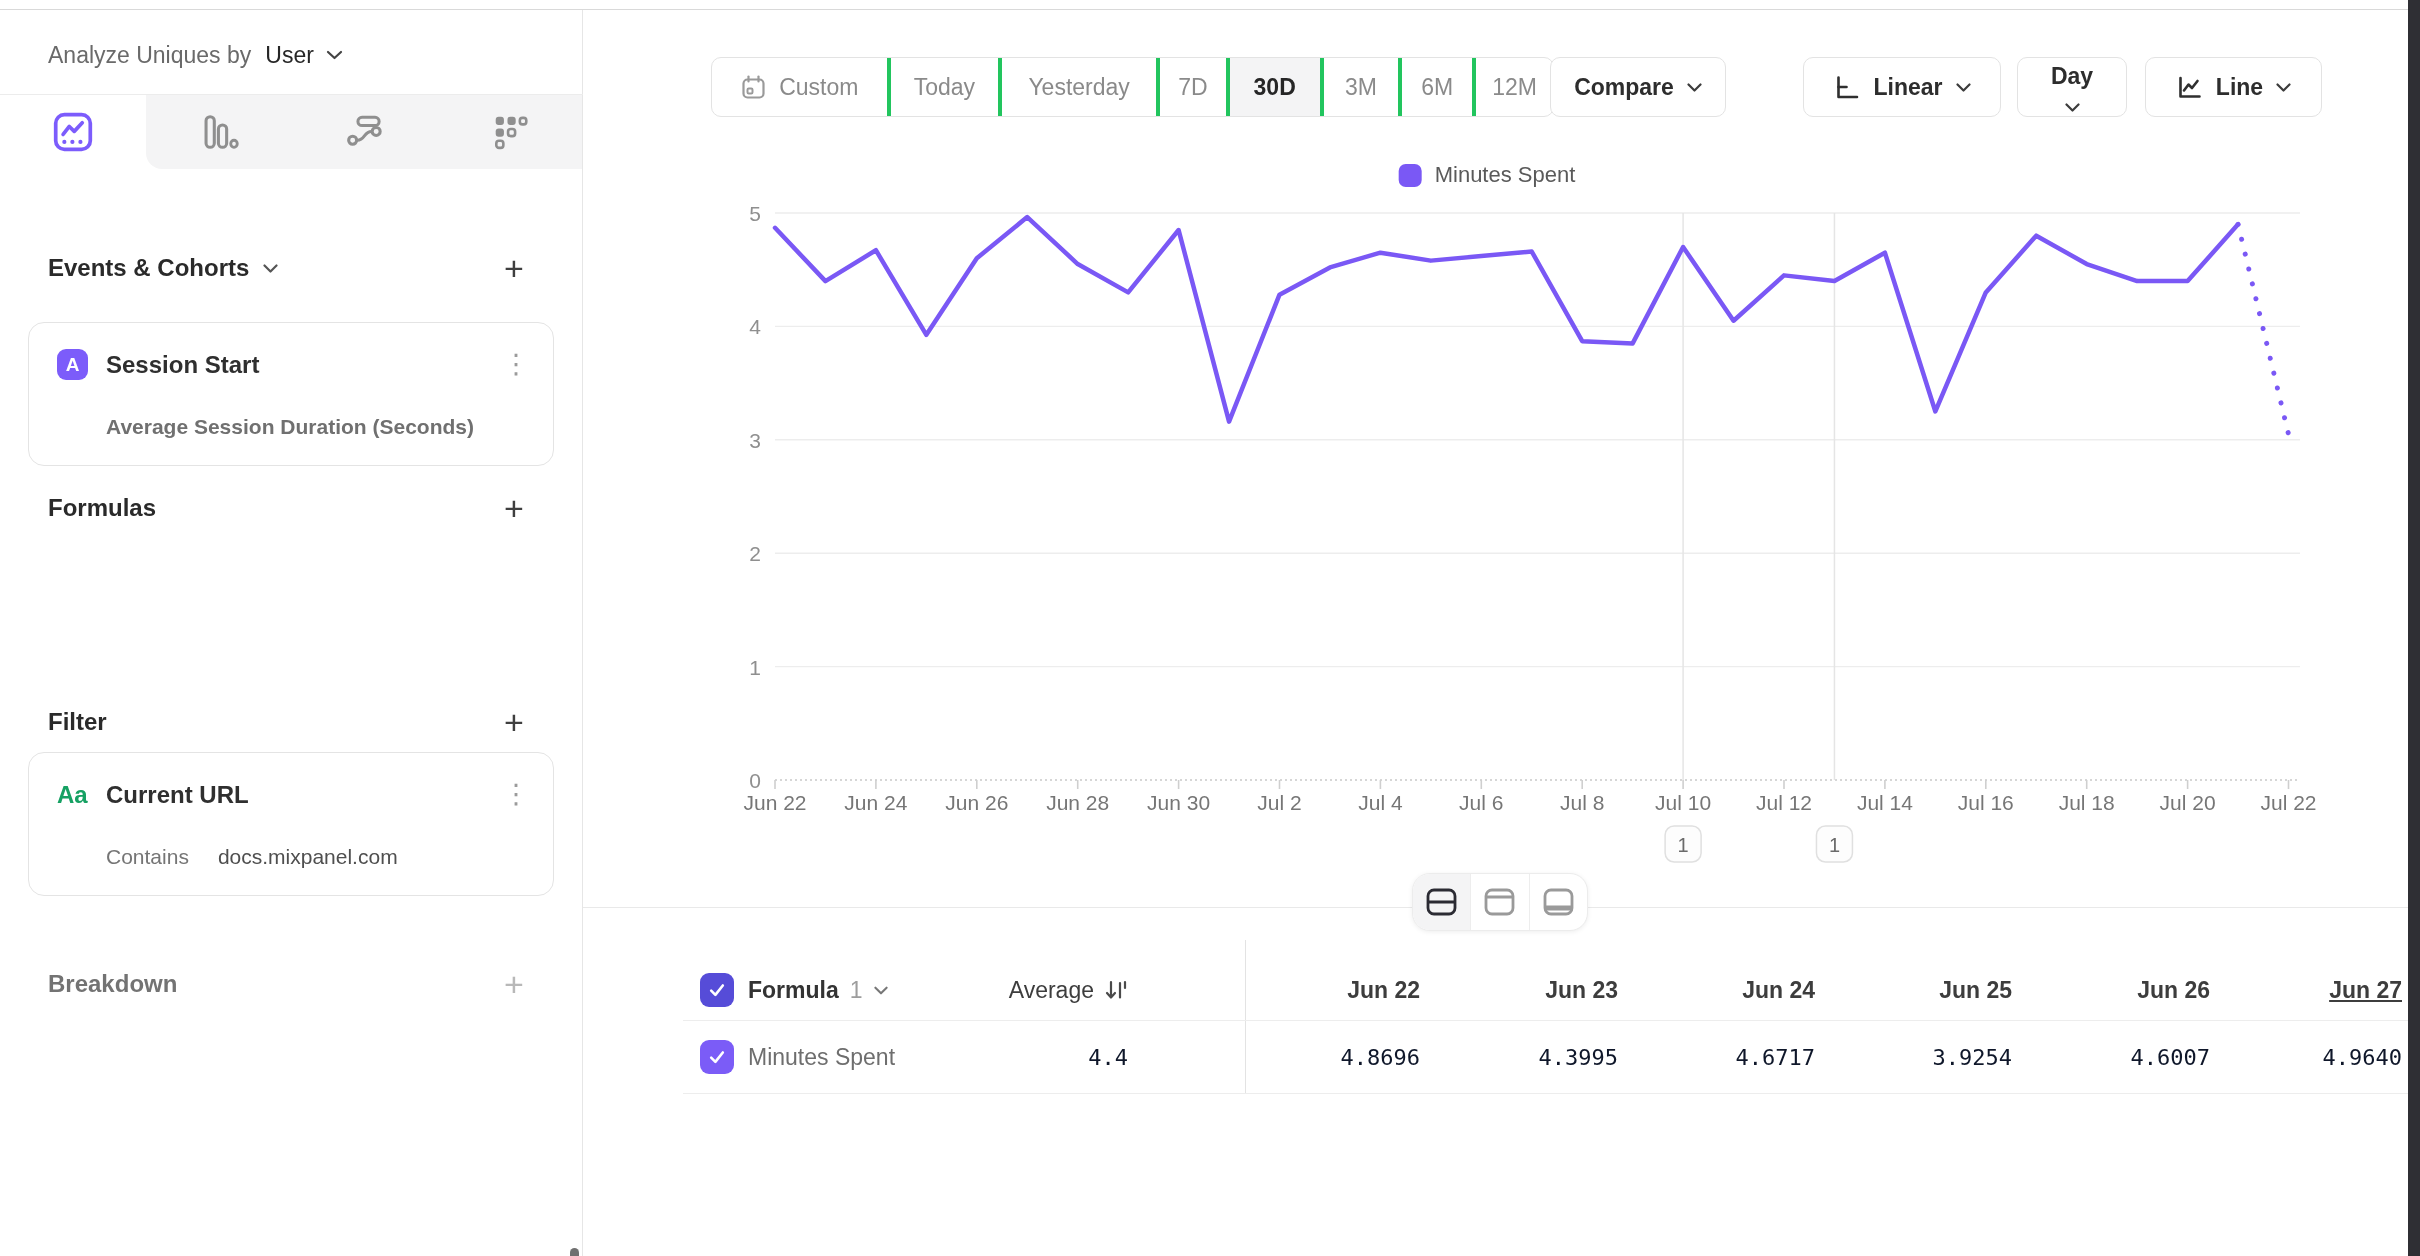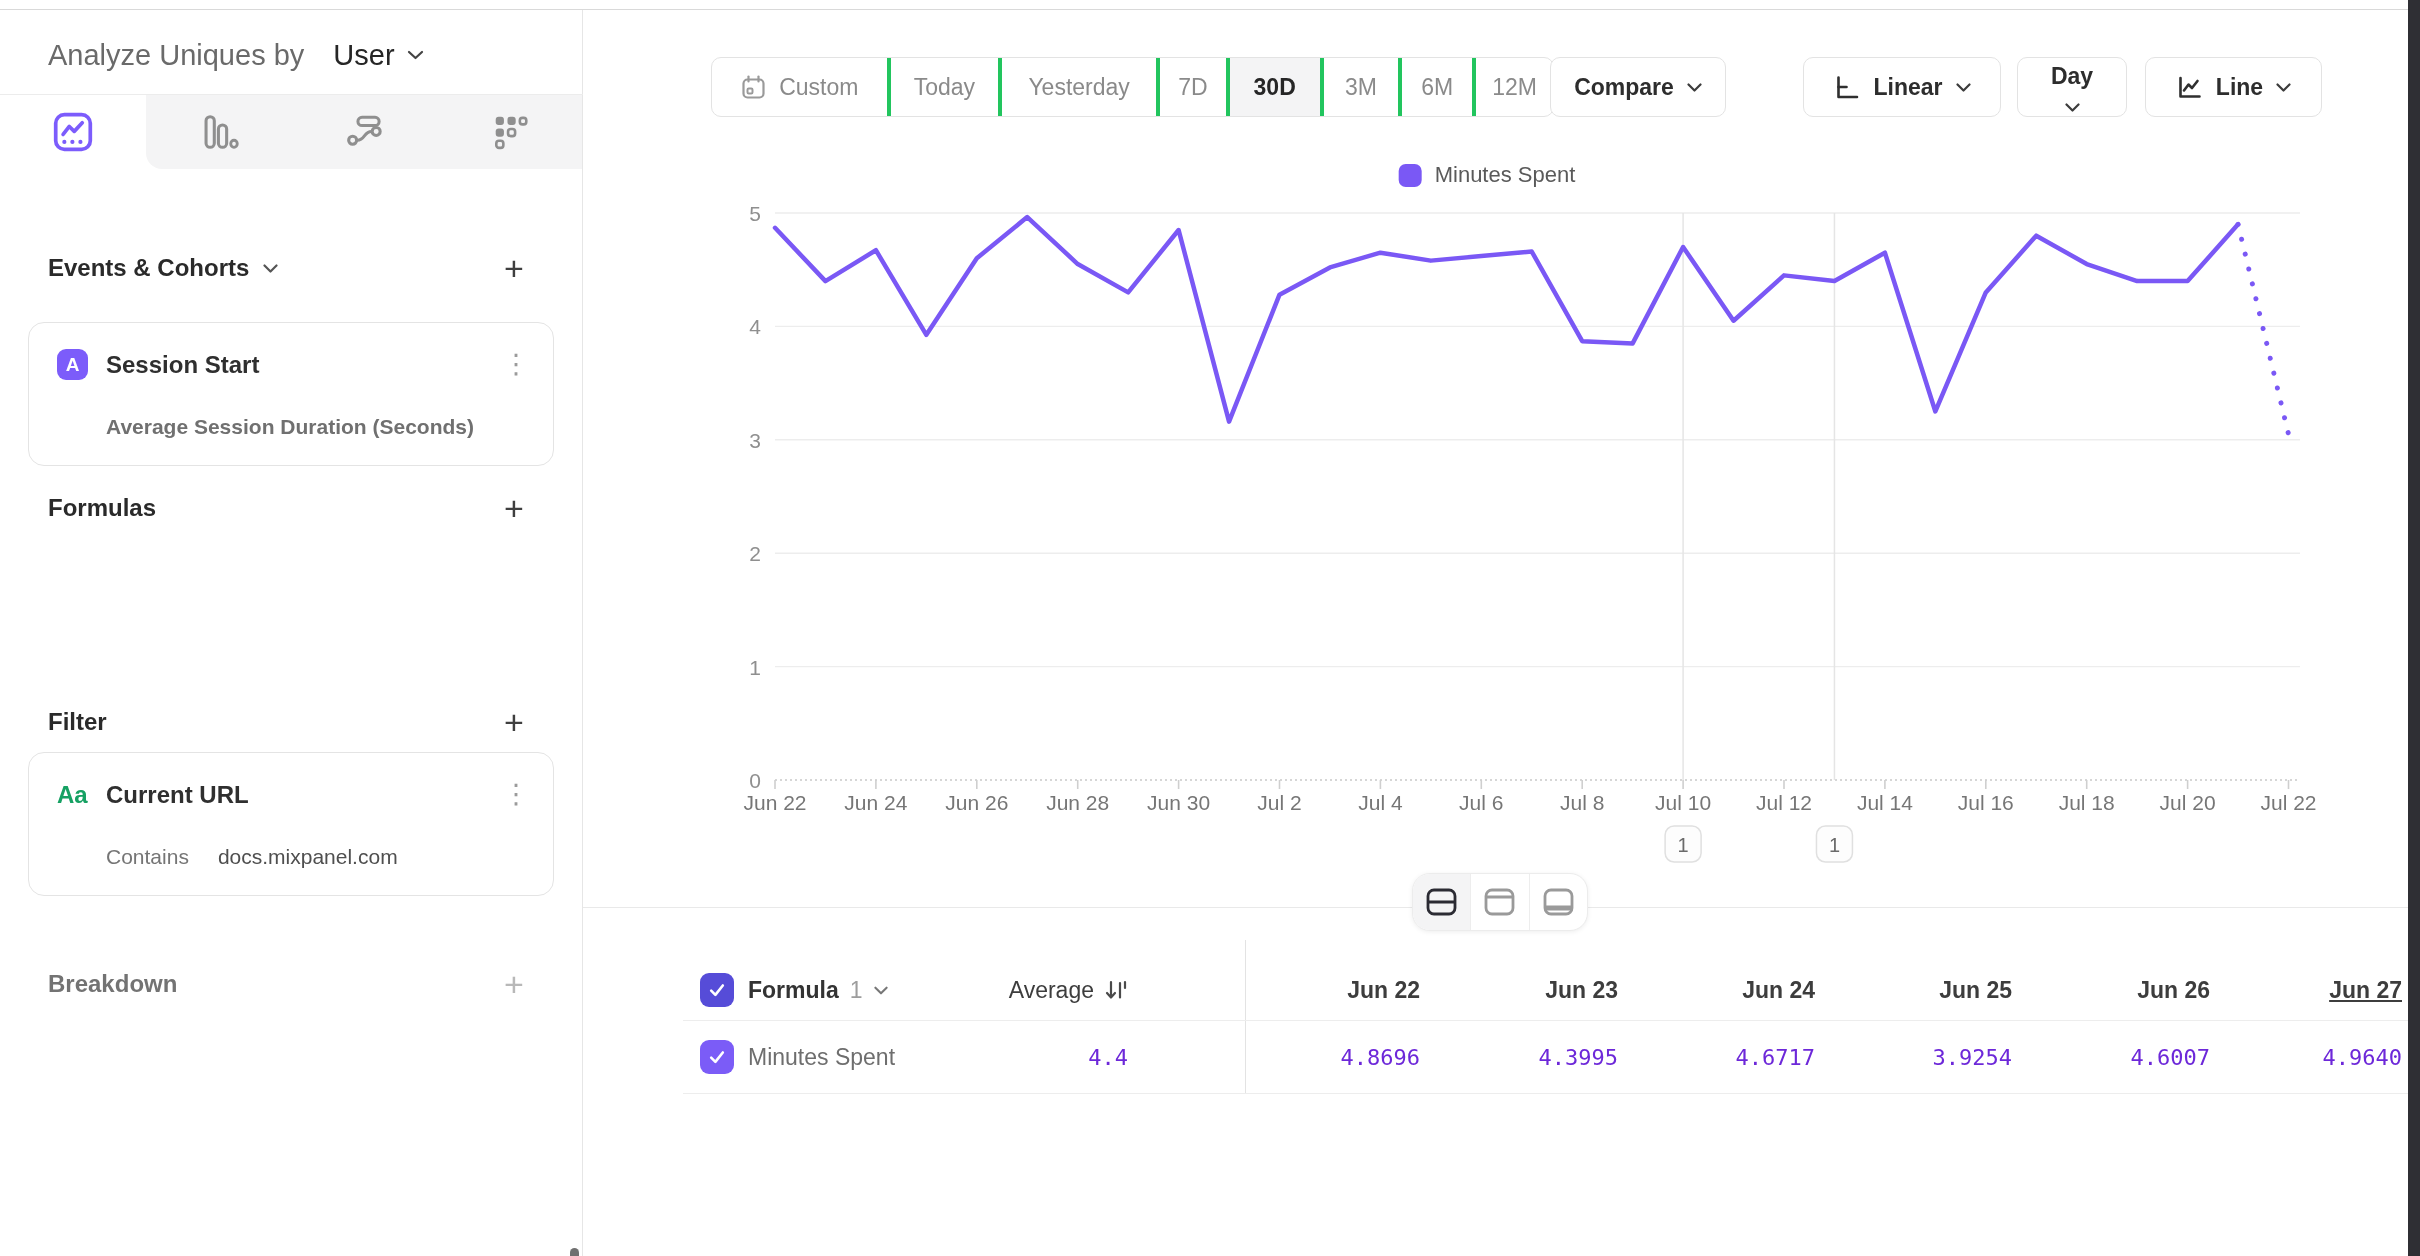--- a/index.html
+++ b/index.html
@@ -8,21 +8,21 @@
   #app { position:relative; width:2420px; height:1256px; background:#fff; }
   .abs { position:absolute; }
   .row { display:flex; align-items:center; }
 
   
   #top-border { left:0; top:9px; width:2420px; height:1px; background:#d9d9d9; }
   #right-dark-bar { left:2408px; top:0; width:12px; height:1256px; background:#2f2f34; }
 
   
   #sidebar { left:0; top:10px; width:583px; height:1246px; background:#fff; border-right:1px solid #e6e6e6; }
-  #analyze-row { left:48px; top:22px; height:46px; gap:29px; font-size:29px; color:#6a6a6a; }
+  #analyze-row { left:48px; top:22px; height:46px; gap:14px; font-size:23px; color:#6a6a6a; }
   #analyze-row .val { color:#262626; font-weight:400; }
   #sidebar-divider { left:0; top:84px; width:583px; height:1px; background:#ececec; }
   #tab-strip { left:0; top:85px; width:582px; height:74px; background:#fff; }
   #tab-gray { position:absolute; left:146px; top:0; width:436px; height:74px; background:#f4f4f5; border-radius:0 0 0 16px; }
   .side-tab { position:absolute; top:0; width:146px; height:74px; display:flex; align-items:center; justify-content:center; }
   .sec-head { left:48px; height:36px; font-size:24px; font-weight:700; color:#2a2a2a; gap:14px; }
   .sec-head.disabled { color:#737373; }
   .plus-btn { left:494px; width:40px; height:40px; display:flex; align-items:center; justify-content:center;
               font-size:34px; font-weight:300; color:#3f3f3f; cursor:pointer; }
   .plus-btn.disabled { color:#b8b8b8; }
@@ -79,21 +79,21 @@
   #formula-head { position:absolute; left:165px; top:963px; height:34px; display:flex; align-items:center; gap:11px;
                   font-size:23px; font-weight:600; color:#333; }
   #formula-head .suffix { color:#9d9d9d; font-weight:400; }
   #avg-head { position:absolute; left:385px; top:963px; width:160px; height:34px; display:flex; align-items:center;
               justify-content:flex-end; gap:10px; font-size:23px; font-weight:500; color:#3d3d3d; }
   .date-head { position:absolute; top:963px; width:160px; height:34px; display:flex; align-items:center;
                justify-content:flex-end; font-size:23px; font-weight:600; color:#3d3d3d; }
   #row-label { position:absolute; left:165px; top:1030px; height:34px; display:flex; align-items:center;
                font-size:23px; color:#6e6e6e; }
   .cell-val { position:absolute; top:1030px; width:170px; height:34px; display:flex; align-items:center;
-              justify-content:flex-end; font-size:22px; color:#6d28d9; }
+              justify-content:flex-end; font-size:22px; color:#0f172a; }
 </style>
 </head>
 <body>
 
 <div id="app">
   <div class="abs" id="top-border"></div>
 
   <div class="abs" id="sidebar">
     <div class="abs row" id="analyze-row">
       <span>Analyze Uniques by</span>

